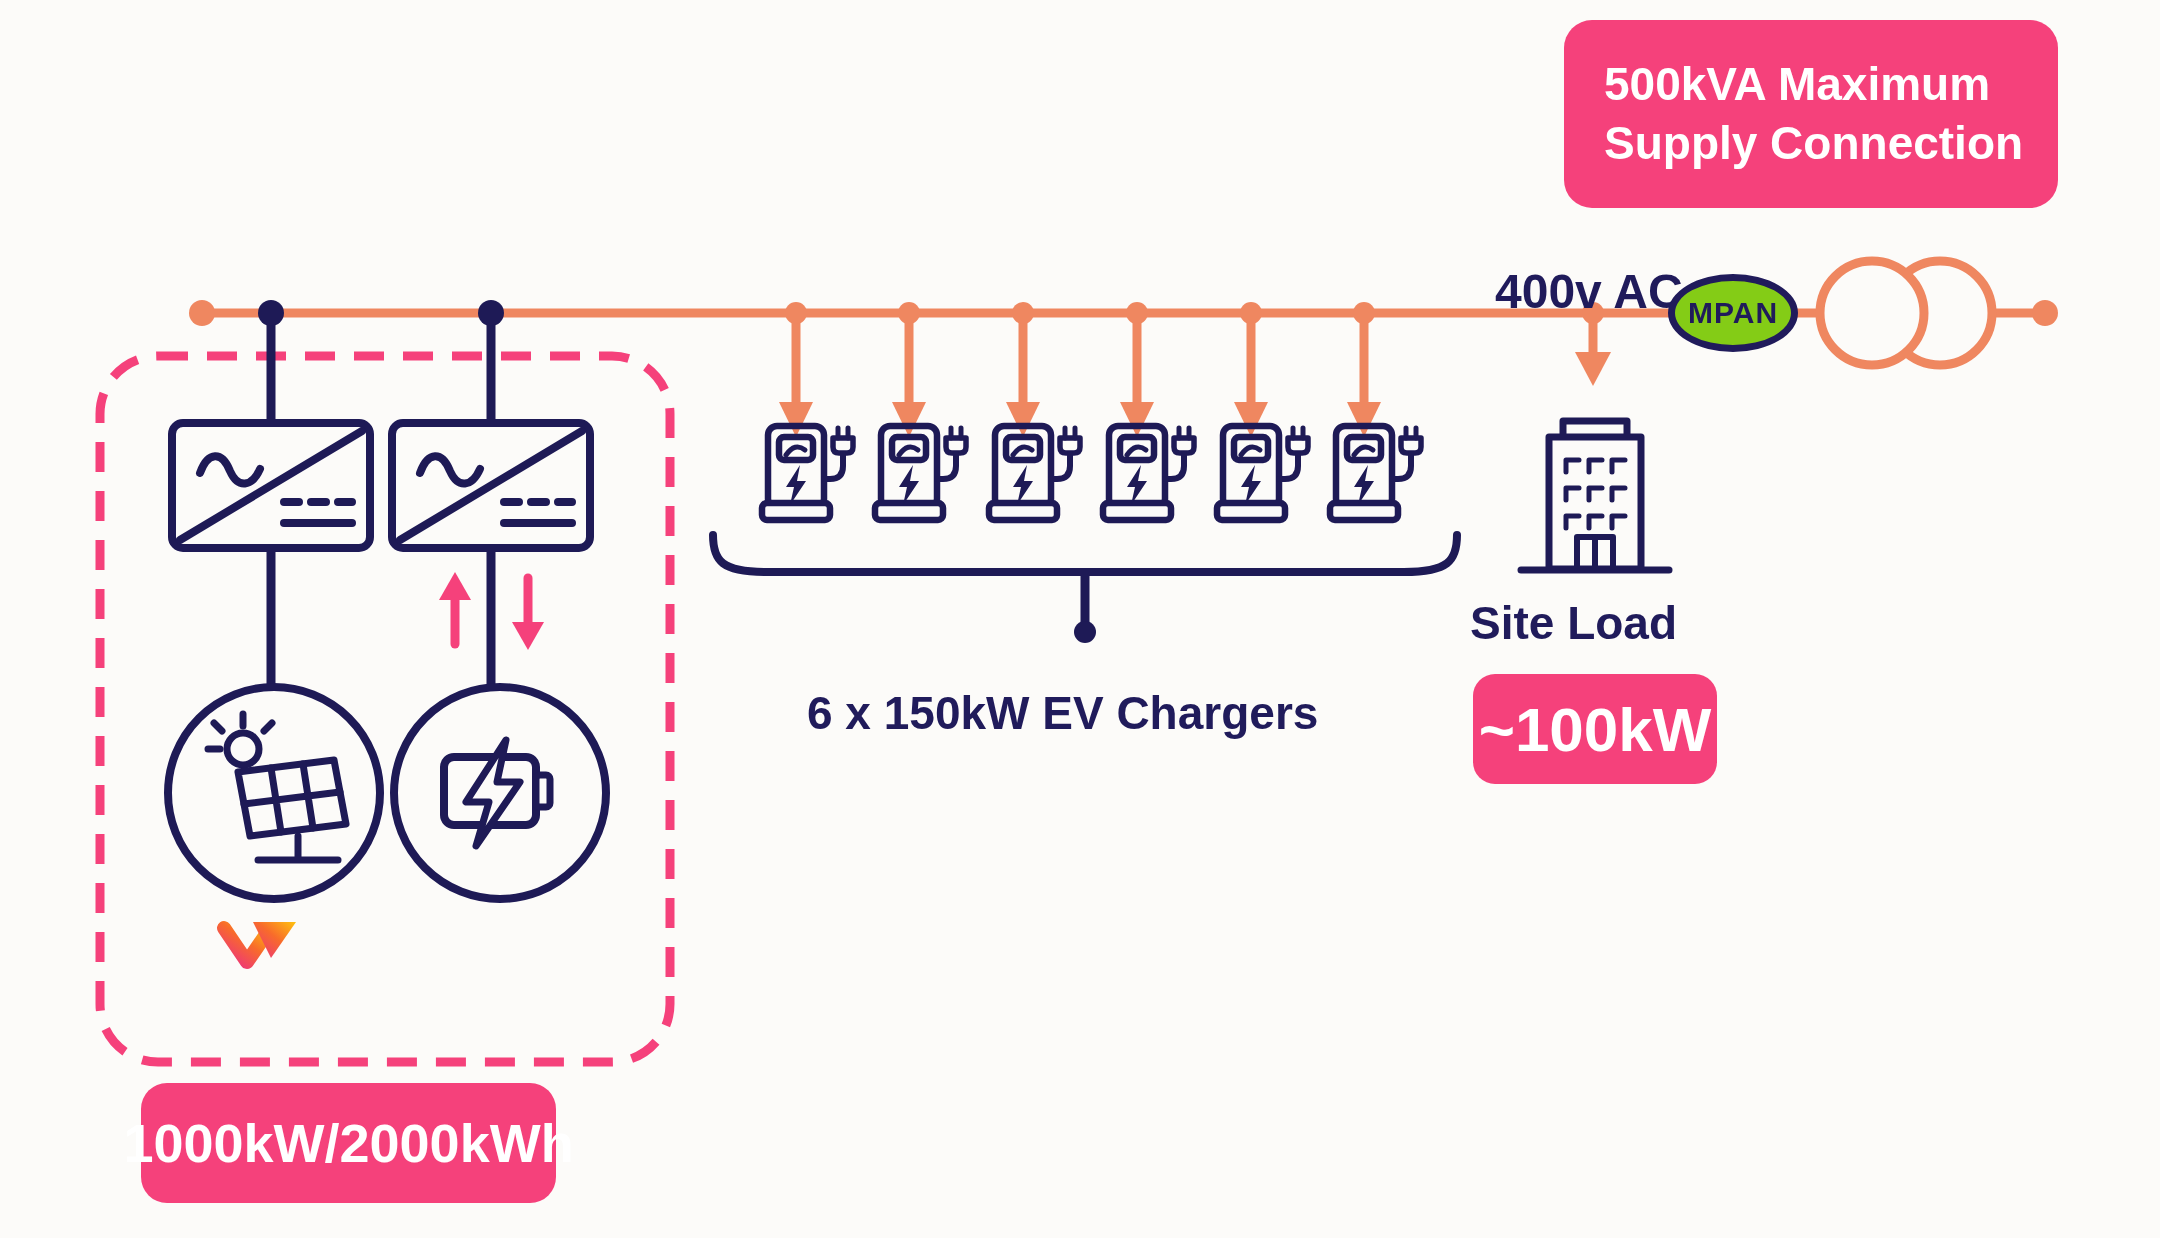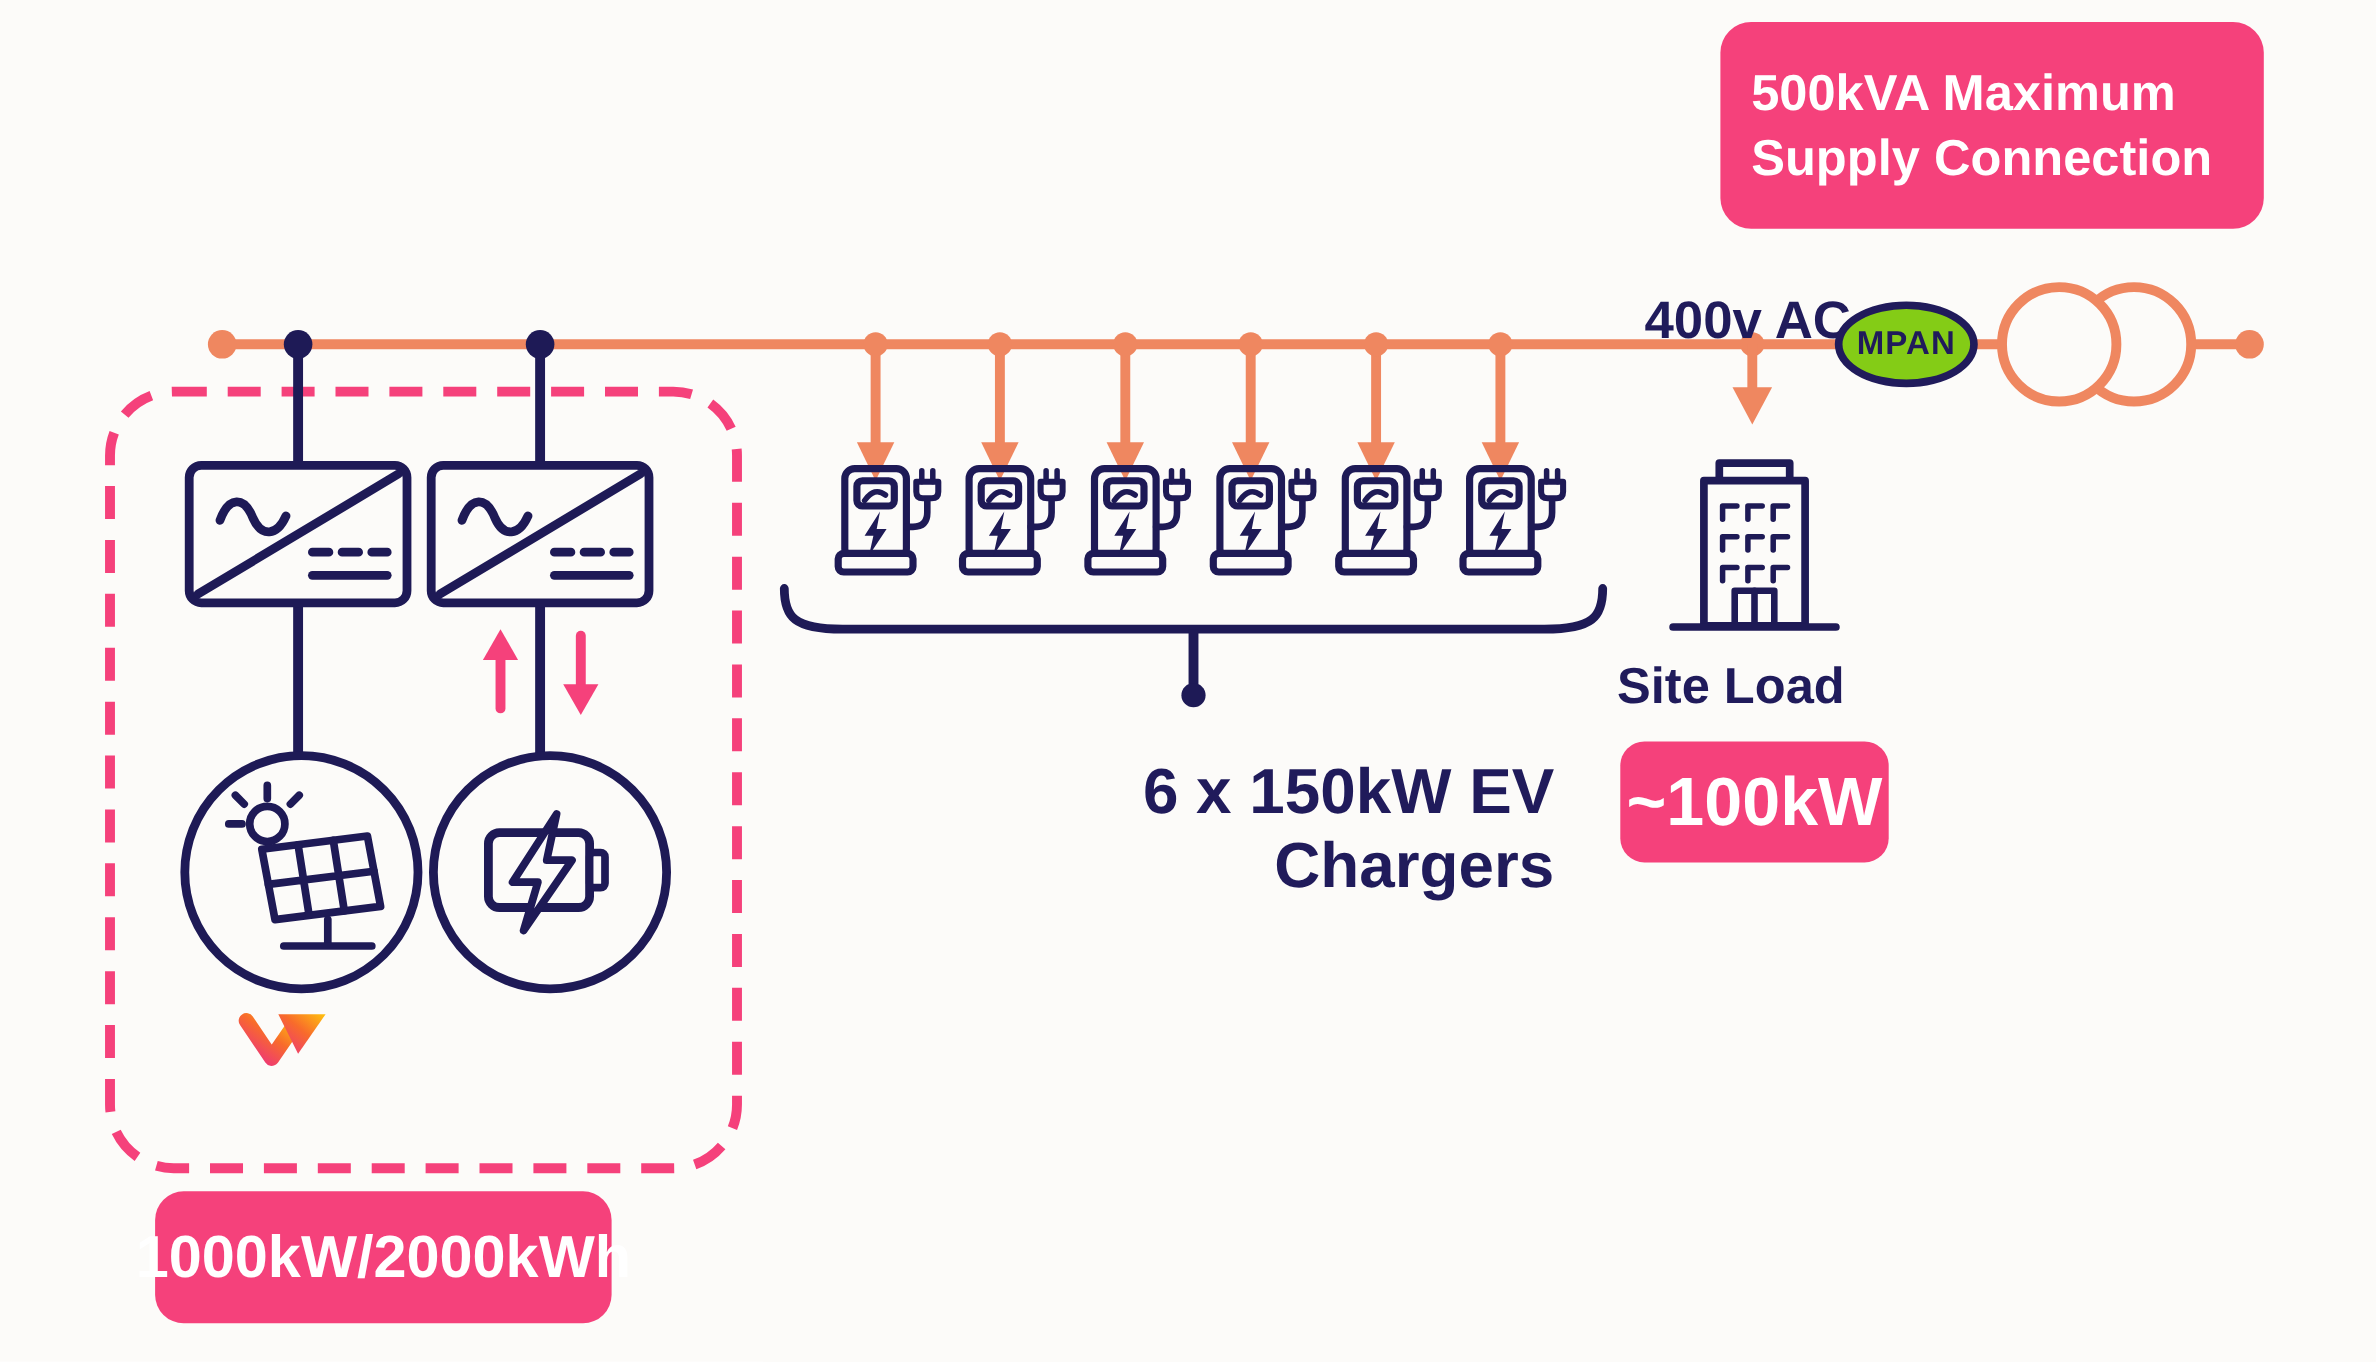--- a/index.html
+++ b/index.html
@@ -2,27 +2,27 @@
 <html><head>
 <meta charset="utf-8">
 <style>
   html,body{margin:0;padding:0;}
   body{font-family:"Liberation Sans", sans-serif; background:#ffffff;}
   #stage{position:relative;width:2160px;height:1238px;background:#FCFBF9;overflow:hidden;}
   #diagram-svg{position:absolute;left:0;top:0;}
   .abs{position:absolute;}
   .badge{background:#F5417B;color:#ffffff;font-weight:bold;display:flex;align-items:center;justify-content:center;}
   .badge-supply{left:1564px;top:20px;width:494px;height:188px;border-radius:28px;
-    flex-direction:column;align-items:flex-start;justify-content:center;padding-left:28px;box-sizing:border-box;
+    flex-direction:column;align-items:flex-start;justify-content:center;padding-left:40px;box-sizing:border-box;
     font-size:46px;line-height:59px;}
   .badge-site{left:1473px;top:674px;width:244px;height:110px;border-radius:22px;font-size:62px;}
   .badge-storage{left:141px;top:1083px;width:415px;height:120px;border-radius:26px;font-size:54px;}
   .navy-label{color:#201B5B;font-weight:bold;}
   .label-voltage{left:1495px;top:226px;font-size:48px;margin-top:38px;}
-  .label-chargers{left:773px;top:686px;width:640px;text-align:right;font-size:58px;}
+  .label-chargers{left:807px;top:686px;width:640px;text-align:left;font-size:46px;}
   .label-siteload{left:1470px;top:596px;width:250px;font-size:46px;}
   .brand-word{left:318px;top:908px;font-size:56px;letter-spacing:1px;}
   .mpan-oval{left:1668px;top:274px;width:130px;height:78px;border:7px solid #201B5B;border-radius:50%;
     background:#84cc16;display:flex;align-items:center;justify-content:center;
     font-size:30px;font-weight:bold;color:#201B5B;box-sizing:border-box;letter-spacing:1px;}
 </style>
 </head>
 <body>
 
 <div id="stage">

